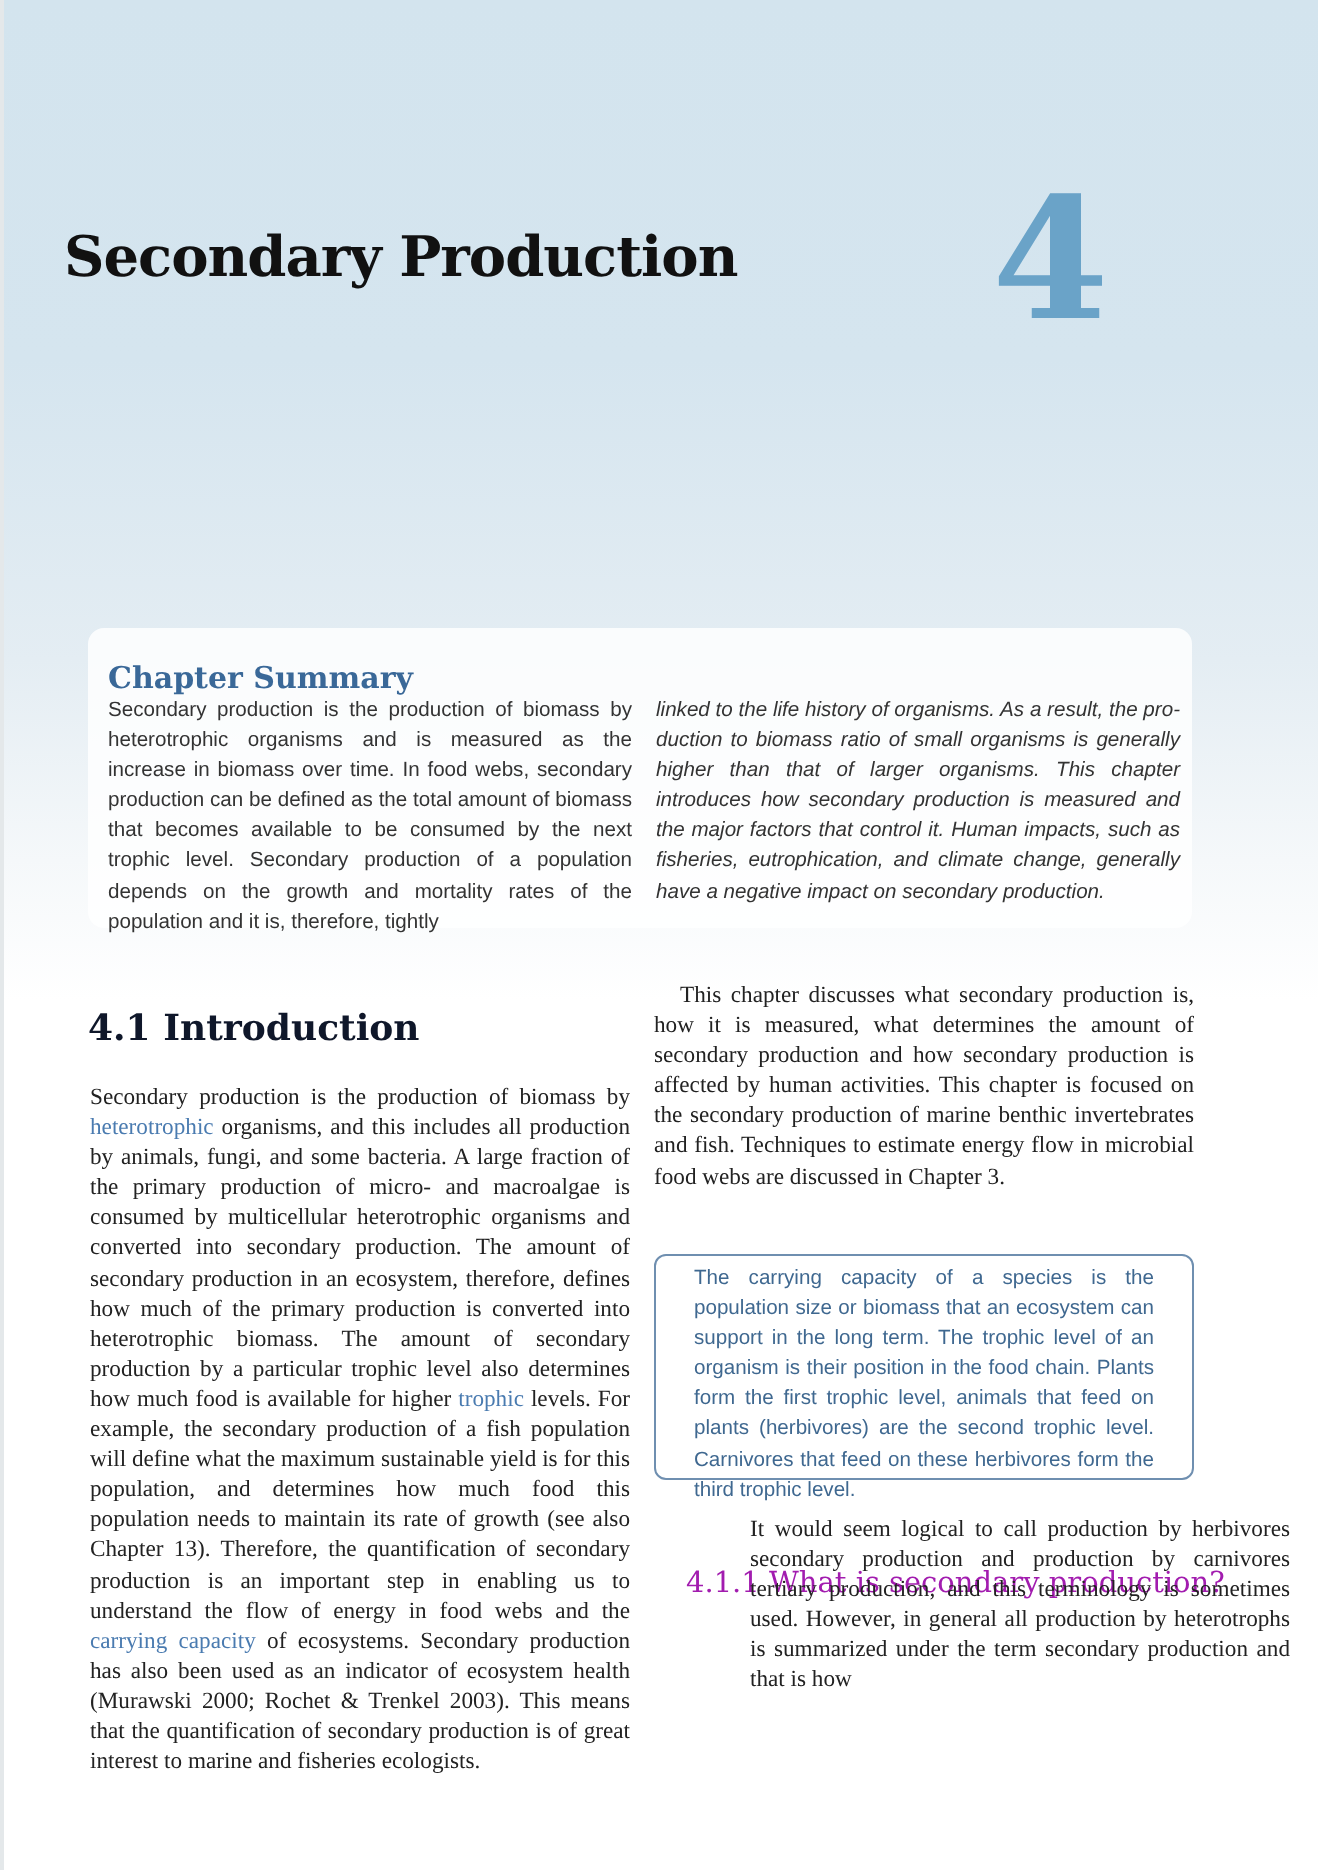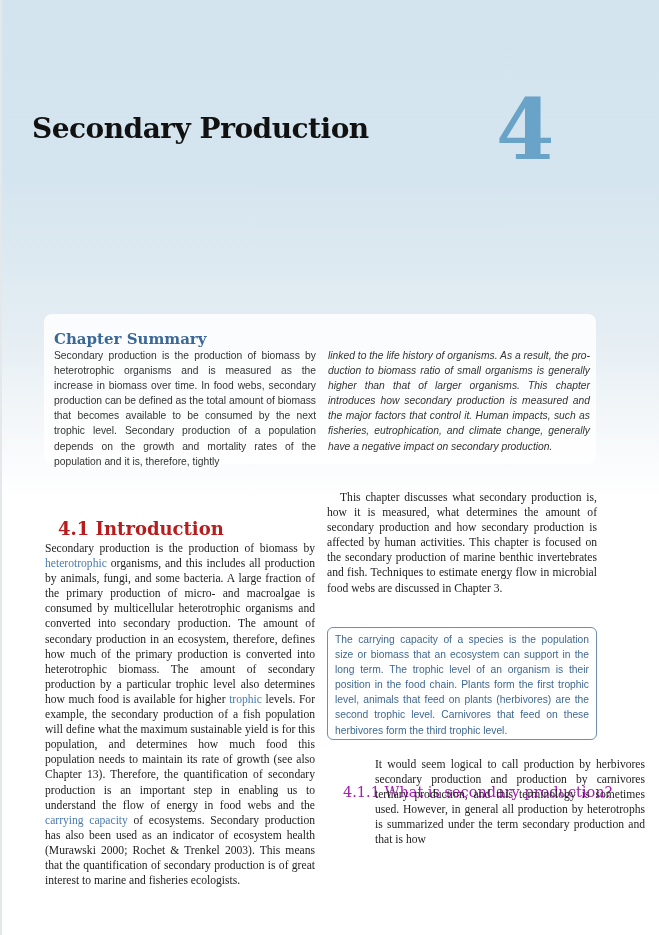--- a/index.html
+++ b/index.html
@@ -35,35 +35,35 @@
   .summary-col {
     position: absolute; top: 34px; width: 262px;
     font-family: "Liberation Sans", sans-serif; font-size: 10.3px; line-height: 15.1px;
     color: #333; text-align: justify; margin: 0; hyphens: manual;
   }
   .summary-col.left { left: 10px; }
   .summary-col.right { left: 284px; font-style: italic; }
   .section-heading {
     position: absolute; left: 44px; top: 504px;
     font-family: "DejaVu Serif", serif; font-size: 18px; font-weight: bold;
-    color: #b91c1c; margin: 14px;
+    color: #0f172a; margin: 0;
   }
   .body-col {
     position: absolute; width: 270px;
     font-family: "Liberation Serif", serif; font-size: 11.6px; line-height: 15.1px;
     color: #222; text-align: justify; margin: 0;
   }
   .body-col.left { left: 45px; top: 541px; }
   .body-col.right-top { left: 327px; top: 490px; text-indent: 13px; }
   .body-col.right-bottom { left: 327px; top: 757px; margin-left: 48px; }
   .kw { color: #4a7bb0; }
   .definition-box {
     position: absolute; left: 327px; top: 627px; width: 270px; height: 113px;
     border: 1.2px solid #6f8fb0; border-radius: 6px; box-sizing: border-box;
-    padding: 4px 7px;
+    padding: 4px 19px;
   }
   .definition-text {
     font-family: "Liberation Sans", sans-serif; font-size: 10.3px; line-height: 15.1px;
     color: #3f6890; text-align: justify; margin: 0;
   }
   .subsection-heading {
     position: absolute; left: 327px; top: 768px;
     font-family: "DejaVu Serif", serif; font-size: 14.5px; font-weight: normal;
     color: #a21caf; margin: 16px; white-space: nowrap;
   }

